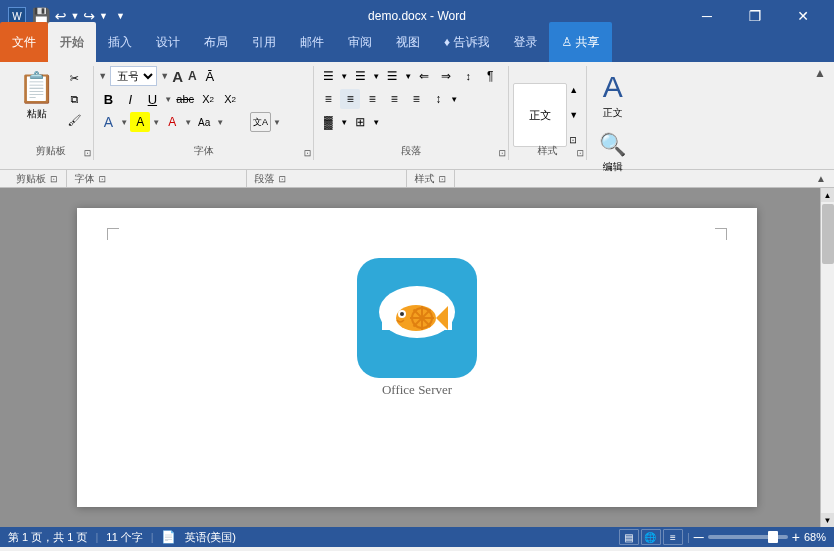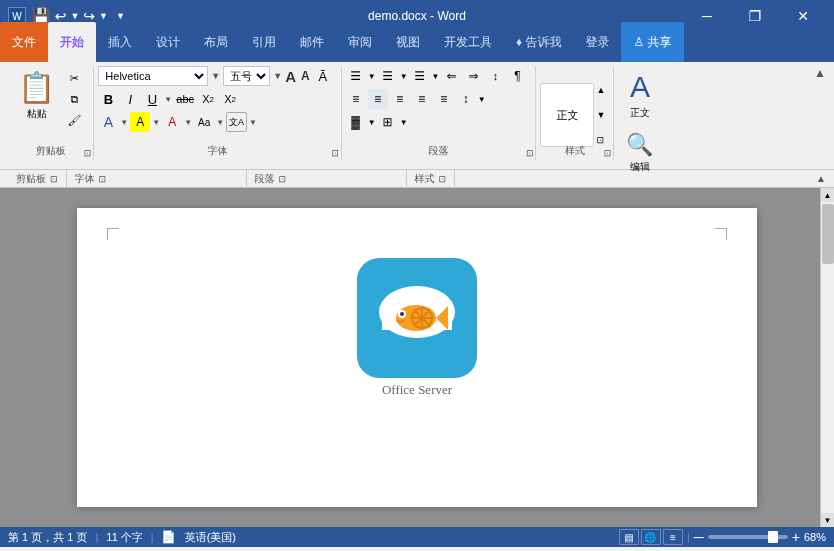--- a/index.html
+++ b/index.html
@@ -31,21 +31,21 @@
     }
     .menu-tab {
       padding: 6px 12px 6px;
       font-size: 12px;
       color: #d0e0ff;
       cursor: pointer;
       border-radius: 2px 2px 0 0;
       height: 40px;
       display: flex; align-items: center;
     }
-    .menu-tab.active { background: #f0f0f0; color: #8b5cf6; font-weight: bold; }
+    .menu-tab.active { background: #f0f0f0; color: #737373; font-weight: bold; }
     .menu-tab.file { background: #e06020; color: white; border-radius: 2px 2px 0 0; }
 
     
     .ribbon {
       background: #f0f0f0;
       border-bottom: 1px solid #c8c8c8;
       padding: 4px 8px 0;
       display: flex;
       align-items: flex-start;
       gap: 0;
@@ -230,21 +230,20 @@
 <div class="menu-bar">
   <div class="menu-tab file">文件</div>
   <div class="menu-tab active">开始</div>
   <div class="menu-tab">插入</div>
   <div class="menu-tab">设计</div>
   <div class="menu-tab">布局</div>
   <div class="menu-tab">引用</div>
   <div class="menu-tab">邮件</div>
   <div class="menu-tab">审阅</div>
   <div class="menu-tab">视图</div>
-  <div class="menu-tab">开发工具</div>
   <div class="menu-tab">♦ 告诉我</div>
   <div class="menu-tab">登录</div>
   <div class="menu-tab" style="background:#2b7fd4;color:#ffffff;border-radius:2px 2px 0 0;">♙ 共享</div>
 </div>
 
 <div class="ribbon">
 
   <div class="ribbon-group" style="padding-right:8px;">
     <div class="ribbon-group-content">
       <div class="paste-btn">
@@ -258,23 +257,20 @@
       </div>
     </div>
     <div class="ribbon-group-label">剪贴板</div>
     <div class="ribbon-expand">⊡</div>
   </div>
 
   <div class="ribbon-group" style="padding-right:8px; min-width:220px;">
     <div class="ribbon-group-content">
       <div class="font-controls">
         <div class="font-row1">
-          <select class="font-select">
-            <option>Helvetica</option>
-          </select>
           <span style="font-size:9px;cursor:pointer;color:#555;">▼</span>
           <select class="font-size-select">
             <option>五号</option>
           </select>
           <span style="font-size:9px;cursor:pointer;color:#555;">▼</span>
           <span class="font-size-arrow" style="font-size:15px;font-weight:bold;color:#333;">A</span>
           <span class="font-size-arrow" style="font-size:12px;font-weight:bold;color:#333;margin-left:2px;">A</span>
           <span class="font-btn" style="font-size:13px;">Ā</span>
         </div>
         <div class="font-row2">
@@ -288,21 +284,21 @@
         </div>
         <div class="font-row3">
           <span class="font-btn" style="font-size:14px;color:#2b579a;">A</span>
           <span style="font-size:8px;cursor:pointer;color:#555;">▼</span>
           <span class="font-btn" style="font-size:12px;background:yellow;padding:0 2px;">A</span>
           <span style="font-size:8px;cursor:pointer;color:#555;">▼</span>
           <span class="font-btn" style="font-size:12px;color:#cc0000;">A</span>
           <span style="font-size:8px;cursor:pointer;color:#555;">▼</span>
           <span class="font-btn" style="font-size:10px;">Aa</span>
           <span style="font-size:8px;cursor:pointer;color:#555;">▼</span>
-          <span class="font-btn" style="font-size:9px;border:1px solid #aaa;padding:0 2px;">文A</span>
+          <span class="font-btn" style="font-size:9px;border:1px solid #aaa;padding:0 2px;margin-left:24px;">文A</span>
           <span style="font-size:8px;cursor:pointer;color:#555;">▼</span>
         </div>
       </div>
     </div>
     <div class="ribbon-group-label">字体</div>
     <div class="ribbon-expand">⊡</div>
   </div>
 
   <div class="ribbon-group" style="padding-right:8px; min-width:180px;">
     <div class="ribbon-group-content">

